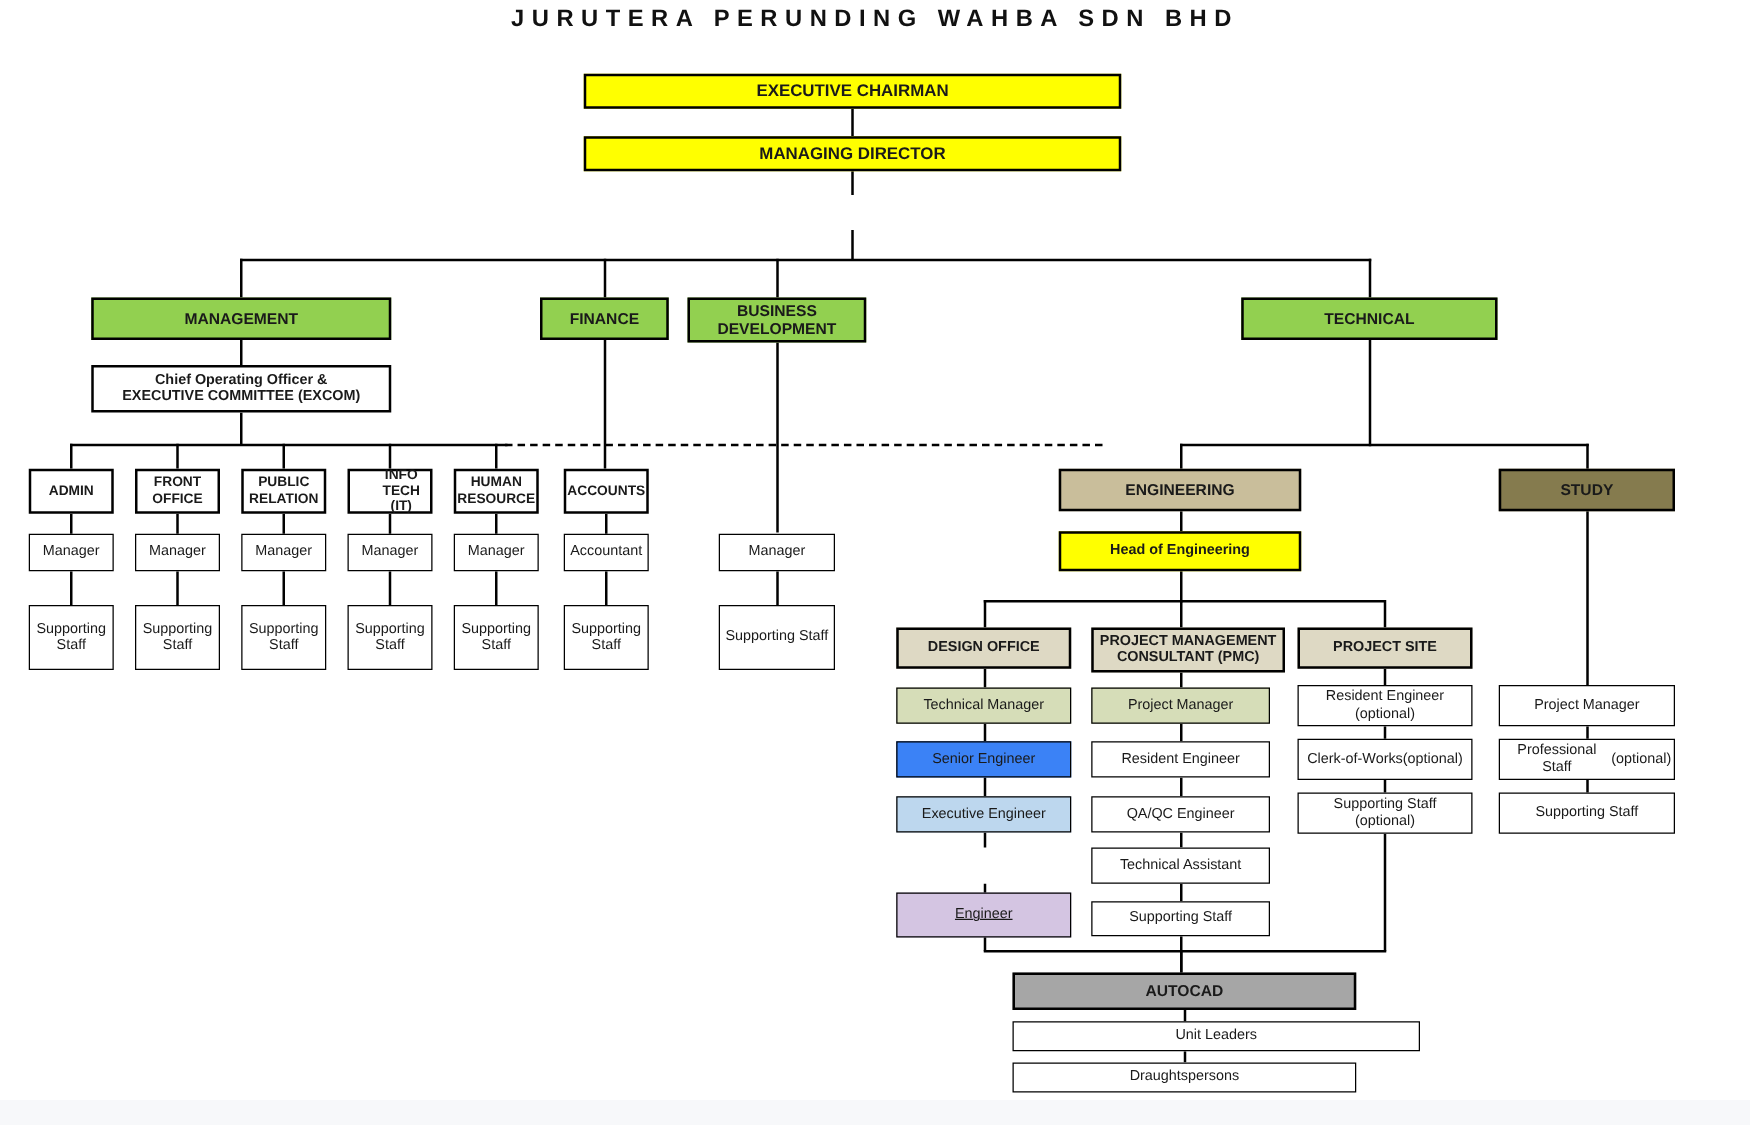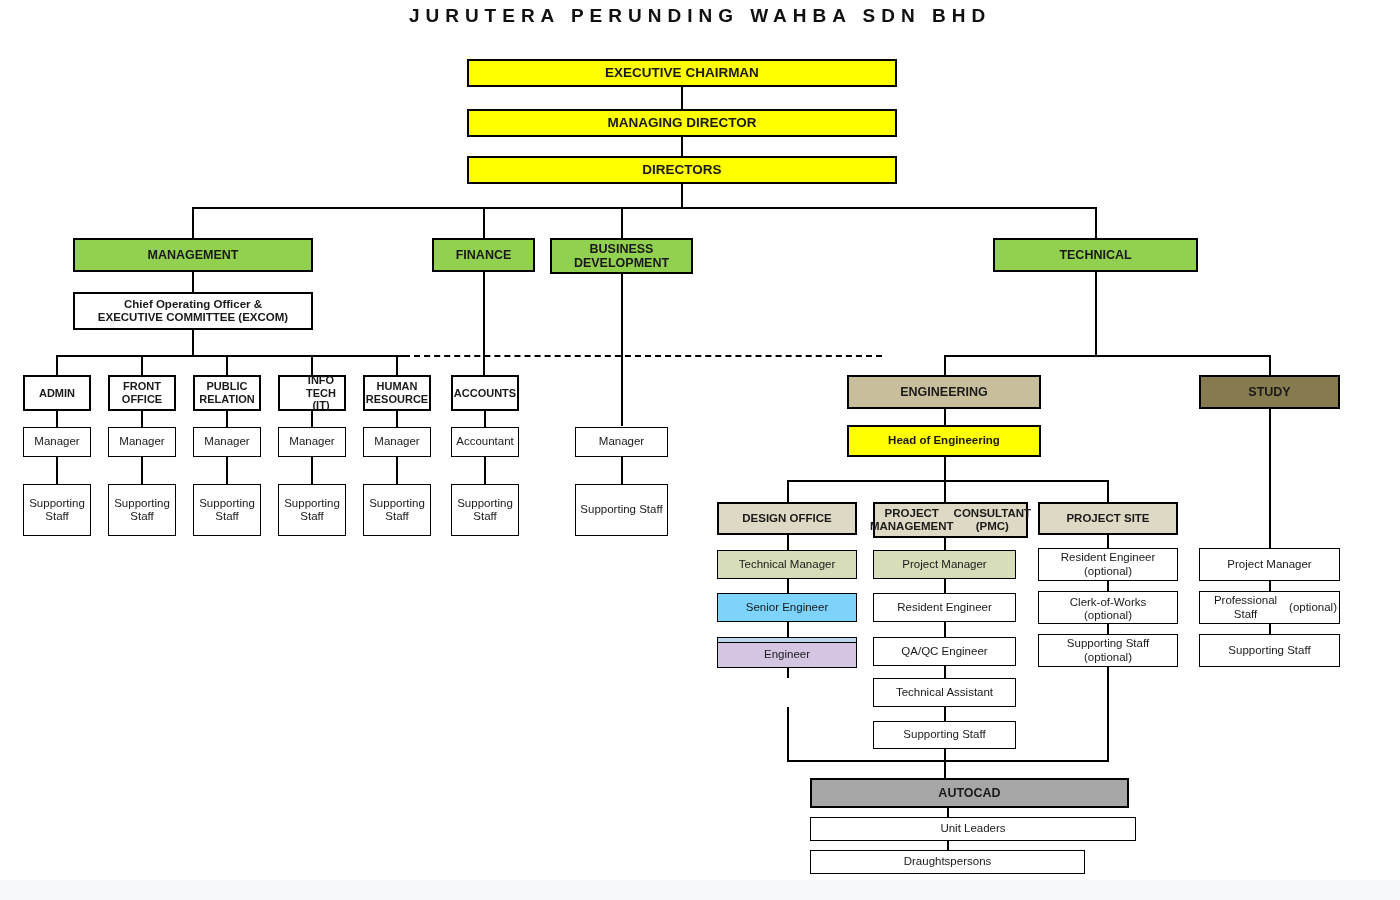--- a/index.html
+++ b/index.html
@@ -66,21 +66,20 @@
 <div id="chart">
 
   <div class="title">JURUTERA  PERUNDING  WAHBA  SDN  BHD</div>
 
   <div class="node bold big" style="left:467px; top:59px; width:430px; height:28px; background:#FFFF00; border-width:2px;">EXECUTIVE CHAIRMAN</div>
   <div class="ln v" style="left:681px; top:87px; height:22px;"></div>
 
   <div class="node bold big" style="left:467px; top:109px; width:430px; height:28px; background:#FFFF00; border-width:2px;">MANAGING DIRECTOR</div>
   <div class="ln v" style="left:681px; top:137px; height:19px;"></div>
 
-  <div class="node bold big" style="left:467px; top:156px; width:430px; height:28px; background:#FFFF00; border-width:2px;">DIRECTORS</div>
   <div class="ln v" style="left:681px; top:184px; height:24px;"></div>
 
   <div class="ln h" style="left:192px; top:207px; width:905px;"></div>
   <div class="ln v" style="left:192px; top:207px; height:31px;"></div>
   <div class="ln v" style="left:483px; top:207px; height:31px;"></div>
   <div class="ln v" style="left:621px; top:207px; height:31px;"></div>
   <div class="ln v" style="left:1095px; top:207px; height:31px;"></div>
 
   <div class="node bold" style="left:73px; top:238px; width:240px; height:34px; background:#92D050; border-width:2.5px;">MANAGEMENT</div>
   <div class="node bold" style="left:432px; top:238px; width:103px; height:34px; background:#92D050; border-width:2.5px;">FINANCE</div>
@@ -194,28 +193,28 @@
 
   <div class="ln h" style="left:787px; top:480px; width:321px;"></div>
   <div class="ln v" style="left:787px; top:480px; height:22px;"></div>
   <div class="ln v" style="left:944px; top:480px; height:22px;"></div>
   <div class="ln v" style="left:1107px; top:480px; height:22px;"></div>
 
   <div class="node thick bold small" style="left:717px; top:502px; width:140px; height:33px; background:#DED9C4;">DESIGN OFFICE</div>
   <div class="ln v" style="left:787px; top:535px; height:15px;"></div>
   <div class="node small" style="left:717px; top:550px; width:140px; height:29px; background:#D6DDB8;">Technical Manager</div>
   <div class="ln v" style="left:787px; top:579px; height:14px;"></div>
-  <div class="node small" style="left:717px; top:593px; width:140px; height:29px; background:#7dd3fc;">Senior Engineer</div>
+  <div class="node small" style="left:717px; top:593px; width:140px; height:29px; background:#3b82f6;">Senior Engineer</div>
   <div class="ln v" style="left:787px; top:622px; height:15px;"></div>
   <div class="node small" style="left:717px; top:637px; width:140px; height:29px; background:#BDD7EE;">Executive Engineer</div>
   <div class="ln v" style="left:787px; top:666px; height:12px;"></div>
-  <div class="node small" style="left:717px; top:642px; width:140px; height:26px; background:#D4C5E2;">Engineer</div>
+  <div class="node small" style="left:717px; top:714px; width:140px; height:36px; background:#D4C5E2;text-decoration:underline;">Engineer</div>
   <div class="ln v" style="left:787px; top:707px; height:54px;"></div>
 
-  <div class="node thick bold small" style="left:873px; top:502px; width:155px; height:36px; background:#DED9C4; flex-direction:row;">
+  <div class="node thick bold small" style="left:873px; top:502px; width:155px; height:36px; background:#DED9C4; flex-direction:column;">
     <span>PROJECT MANAGEMENT</span>
     <span>CONSULTANT (PMC)</span>
   </div>
   <div class="ln v" style="left:944px; top:538px; height:12px;"></div>
   <div class="node small" style="left:873px; top:550px; width:143px; height:29px; background:#D6DDB8;">Project Manager</div>
   <div class="ln v" style="left:944px; top:579px; height:14px;"></div>
   <div class="node small" style="left:873px; top:593px; width:143px; height:29px;">Resident Engineer</div>
   <div class="ln v" style="left:944px; top:622px; height:15px;"></div>
   <div class="node small" style="left:873px; top:637px; width:143px; height:29px;">QA/QC Engineer</div>
   <div class="ln v" style="left:944px; top:666px; height:12px;"></div>
@@ -224,35 +223,35 @@
   <div class="node small" style="left:873px; top:721px; width:143px; height:28px;">Supporting Staff</div>
   <div class="ln v" style="left:944px; top:749px; height:31px;"></div>
 
   <div class="node thick bold small" style="left:1038px; top:502px; width:140px; height:33px; background:#DED9C4;">PROJECT SITE</div>
   <div class="ln v" style="left:1107px; top:535px; height:13px;"></div>
   <div class="node small" style="left:1038px; top:548px; width:140px; height:33px; flex-direction:column;">
     <span>Resident Engineer</span>
     <span>(optional)</span>
   </div>
   <div class="ln v" style="left:1107px; top:581px; height:11px;"></div>
-  <div class="node small" style="left:1038px; top:591px; width:140px; height:33px; flex-direction:column;justify-content:flex-end;">
+  <div class="node small" style="left:1038px; top:591px; width:140px; height:33px; flex-direction:row;">
     <span>Clerk-of-Works</span>
     <span>(optional)</span>
   </div>
   <div class="ln v" style="left:1107px; top:624px; height:11px;"></div>
   <div class="node small" style="left:1038px; top:634px; width:140px; height:33px; flex-direction:column;">
     <span>Supporting Staff</span>
     <span>(optional)</span>
   </div>
   <div class="ln v" style="left:1107px; top:667px; height:94px;"></div>
 
   <div class="ln h" style="left:787px; top:760px; width:322px;"></div>
   <div class="ln v" style="left:944px; top:760px; height:18px;"></div>
 
-  <div class="node thick bold" style="left:810px; top:778px; width:319px; height:30px; background:#A6A6A6;">AUTOCAD</div>
+  <div class="node thick bold" style="left:810px; top:778px; width:275px; height:30px; background:#A6A6A6;">AUTOCAD</div>
   <div class="ln v" style="left:947px; top:808px; height:10px;"></div>
   <div class="node small" style="left:810px; top:817px; width:326px; height:24px;">Unit Leaders</div>
   <div class="ln v" style="left:947px; top:841px; height:9px;"></div>
   <div class="node small" style="left:810px; top:850px; width:275px; height:24px;">Draughtspersons</div>
 
   <div class="node thick bold" style="left:1199px; top:375px; width:141px; height:34px; background:#857B4E;">STUDY</div>
   <div class="ln v" style="left:1269px; top:409px; height:139px;"></div>
   <div class="node small" style="left:1199px; top:548px; width:141px; height:33px; flex-direction:column;">
     <span>Project Manager</span>
   </div>

